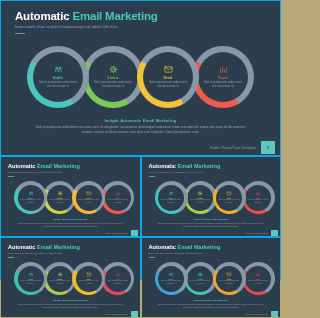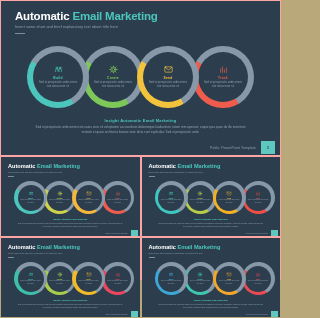--- a/index.html
+++ b/index.html
@@ -3,21 +3,21 @@
 <meta charset="utf-8">
 <title>Automatic Email Marketing Template Preview</title>
 <style>
   * { margin:0; padding:0; box-sizing:border-box; }
   html,body {
     width:281px; height:318px;
     background:#b9a87a;
     font-family:"Liberation Sans", sans-serif;
     overflow:hidden;
   }
-  .page { position:relative; width:281px; height:280px; background:#fca5a5; }
+  .page { position:relative; width:281px; height:280px; background:#0ea5e9; }
 
   
   .hero {
     position:absolute; left:1px; top:1px;
     width:279px; height:154px;
     background:#2c3e4e;
     overflow:hidden;
   }
   .hero-title {
     position:absolute; left:14px; top:9px;

